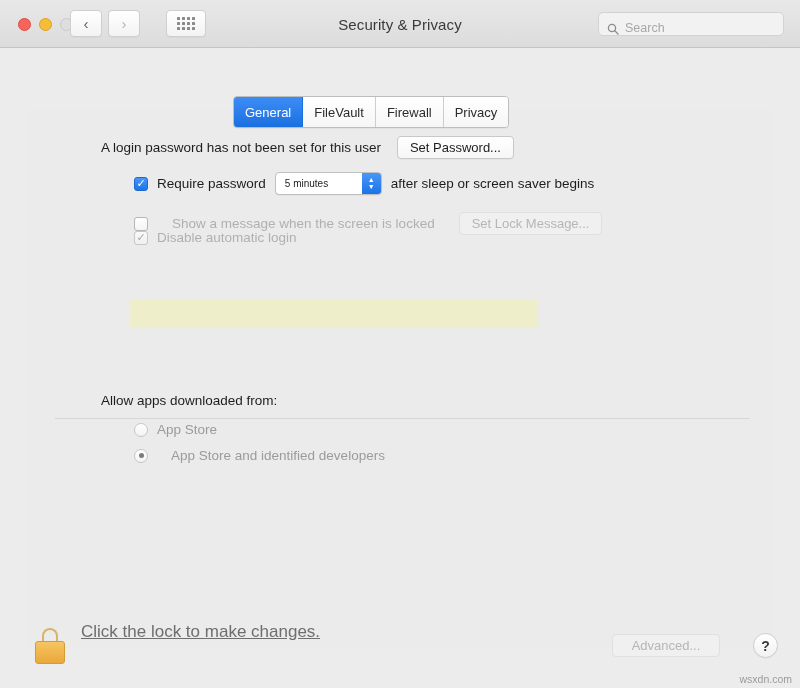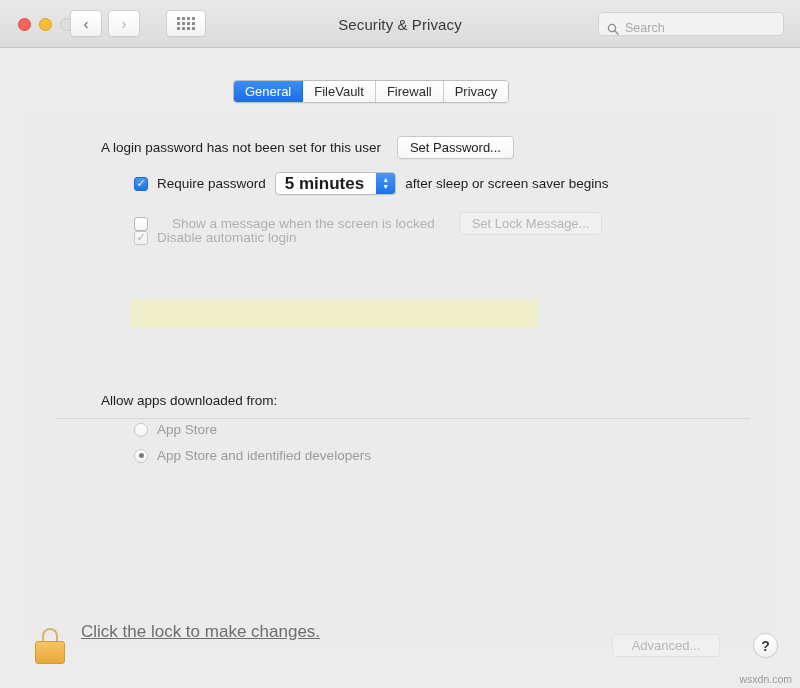--- a/index.html
+++ b/index.html
@@ -69,22 +69,22 @@
     position: absolute; left: 0; top: 48px; width: 800px; height: 640px;
     background: #ececec;
   }
   .panel {
     position: absolute; left: 27px; top: 62px; width: 746px; height: 538px;
     background: #ebebeb; border-radius: 5px;
   }
 
   
   .tabs {
-    position: absolute; left: 233px; top: 32px;
-    display: flex; height: 23px;
+    position: absolute; left: 233px; top: 48px;
+    display: flex; height: 32px;
     border: 1px solid #bdbdbd; border-radius: 4px;
     overflow: hidden;
     box-shadow: 0 0.5px 0.5px rgba(0,0,0,0.07);
   }
   .tab {
     padding: 0 11px; height: 100%;
     display: flex; align-items: center; justify-content: center;
     font-size: 13px; color: #2b2b2b;
     background: linear-gradient(to bottom,#ffffff,#f6f6f6);
     border-right: 1px solid #cdcdcd;
@@ -150,23 +150,22 @@
 
   
   .popup {
     height: 23px; display: inline-flex; align-items: stretch;
     border: 1px solid #c0c0c0; border-radius: 4px; overflow: hidden;
     background: #ffffff;
     box-shadow: 0 0.5px 0.5px rgba(0,0,0,0.07);
   }
   .popup .val {
     display: flex; align-items: center;
-    padding: 0 12px 0 9px; font-size: 17px; color: #1d1d1d;
+    padding: 0 12px 0 9px; font-size: 10px; color: #1d1d1d;
     min-width: 86px;
-    font-weight: bold;
   }
   .popup .step {
     width: 19px;
     background: linear-gradient(to bottom,#4a96f7,#1a74e8);
     display: flex; flex-direction: column;
     align-items: center; justify-content: center; gap: 1px;
     color: #ffffff; font-size: 7px; line-height: 6px;
   }
 
   
@@ -309,21 +308,21 @@
 
     <div class="row" style="left:101px; top:345px;">
       <span class="lbl">Allow apps downloaded from:</span>
     </div>
 
     <div class="row" style="left:134px; top:374px; gap:9px;">
       <span class="rd"></span>
       <span class="lbl mid">App Store</span>
     </div>
 
-    <div class="row" style="left:134px; top:400px; gap:9px;">
+    <div class="row" style="left:134px; top:400px; gap:23px;">
       <span class="rd selected">
           <i></i>
         </span>
       <span class="lbl mid">App Store and identified developers</span>
     </div>
   </div>
 
   <div class="lockwrap">
     <span class="lock-shackle"></span>
     <span class="lock-body"></span>

